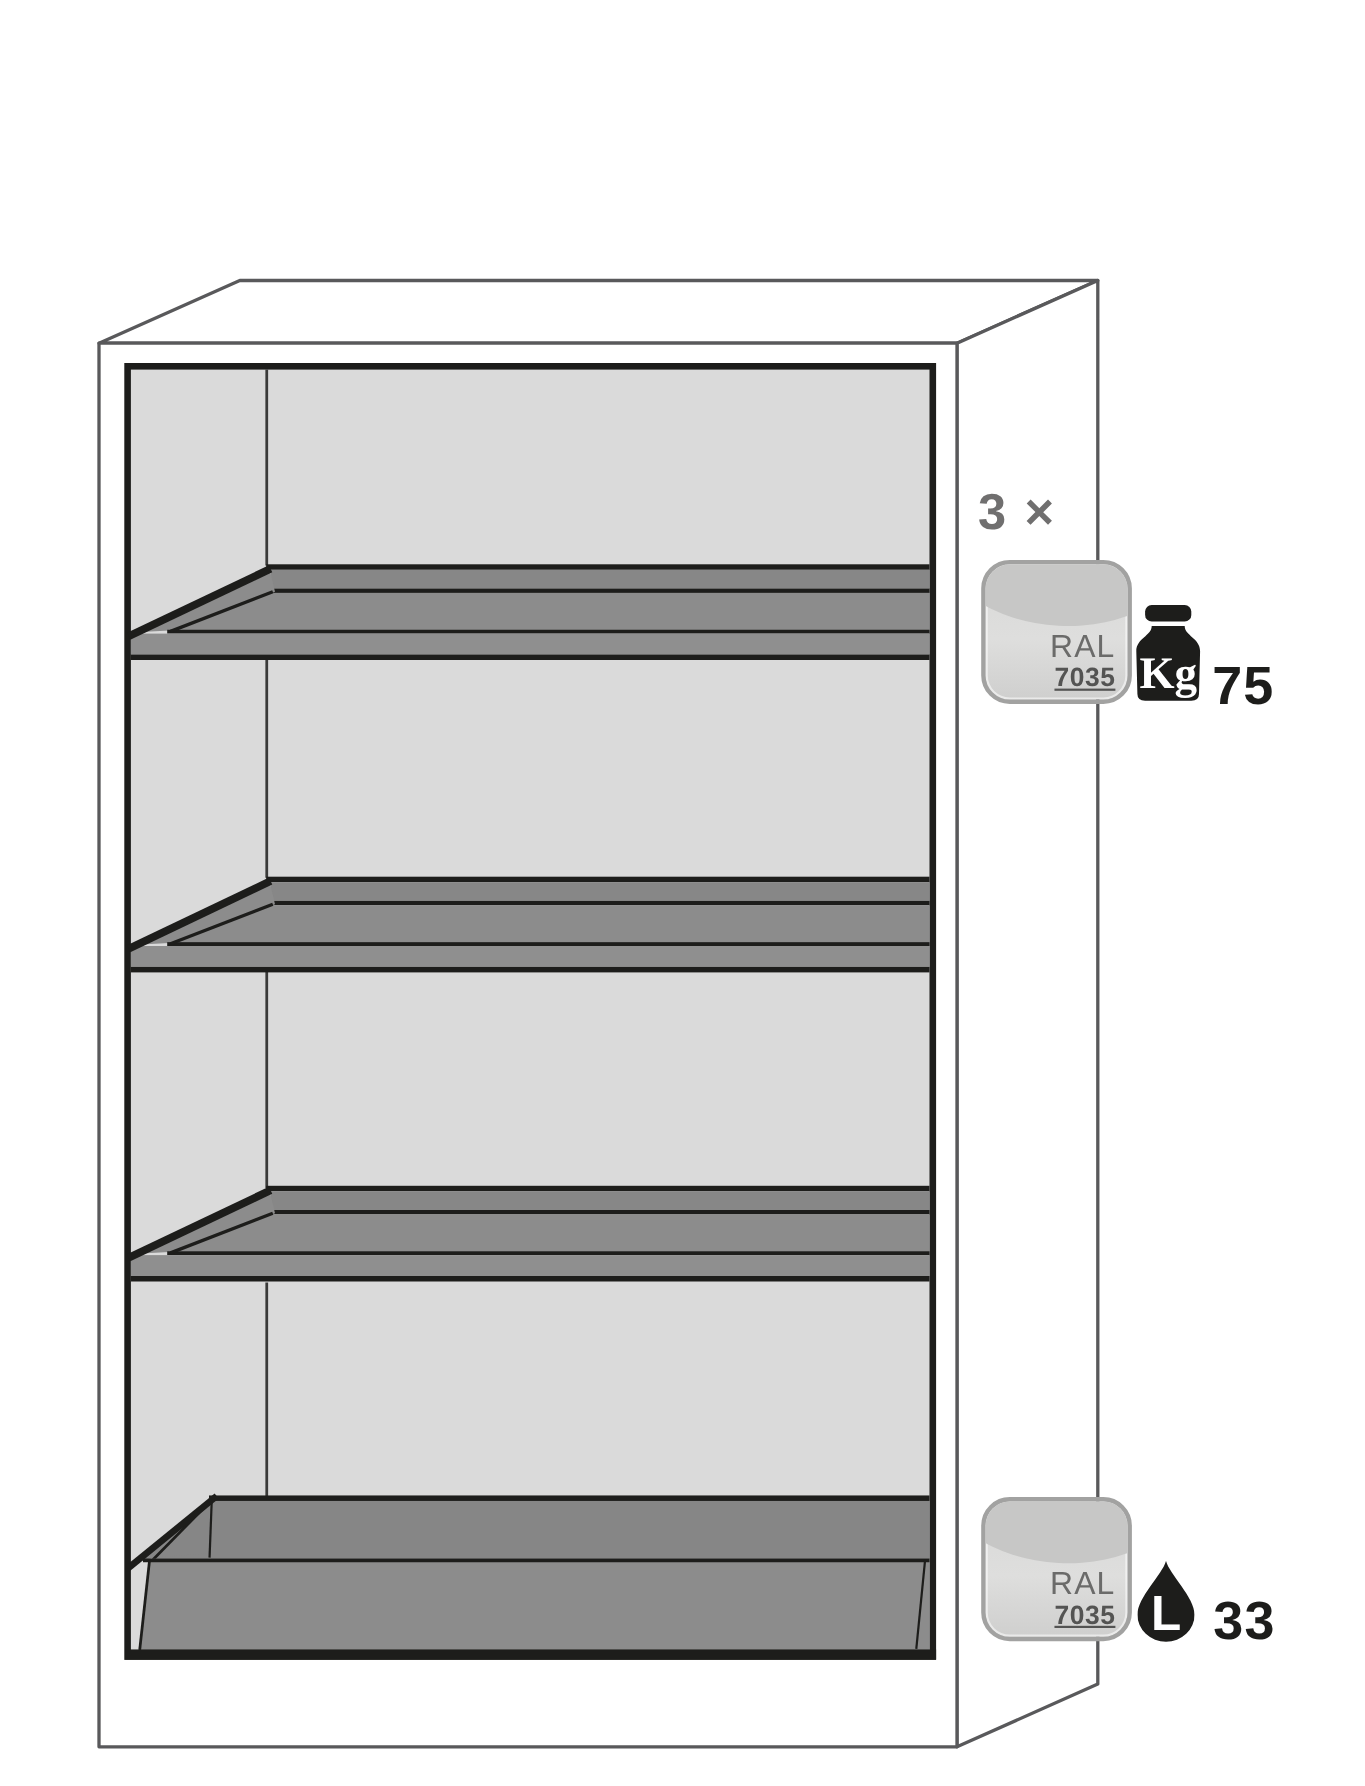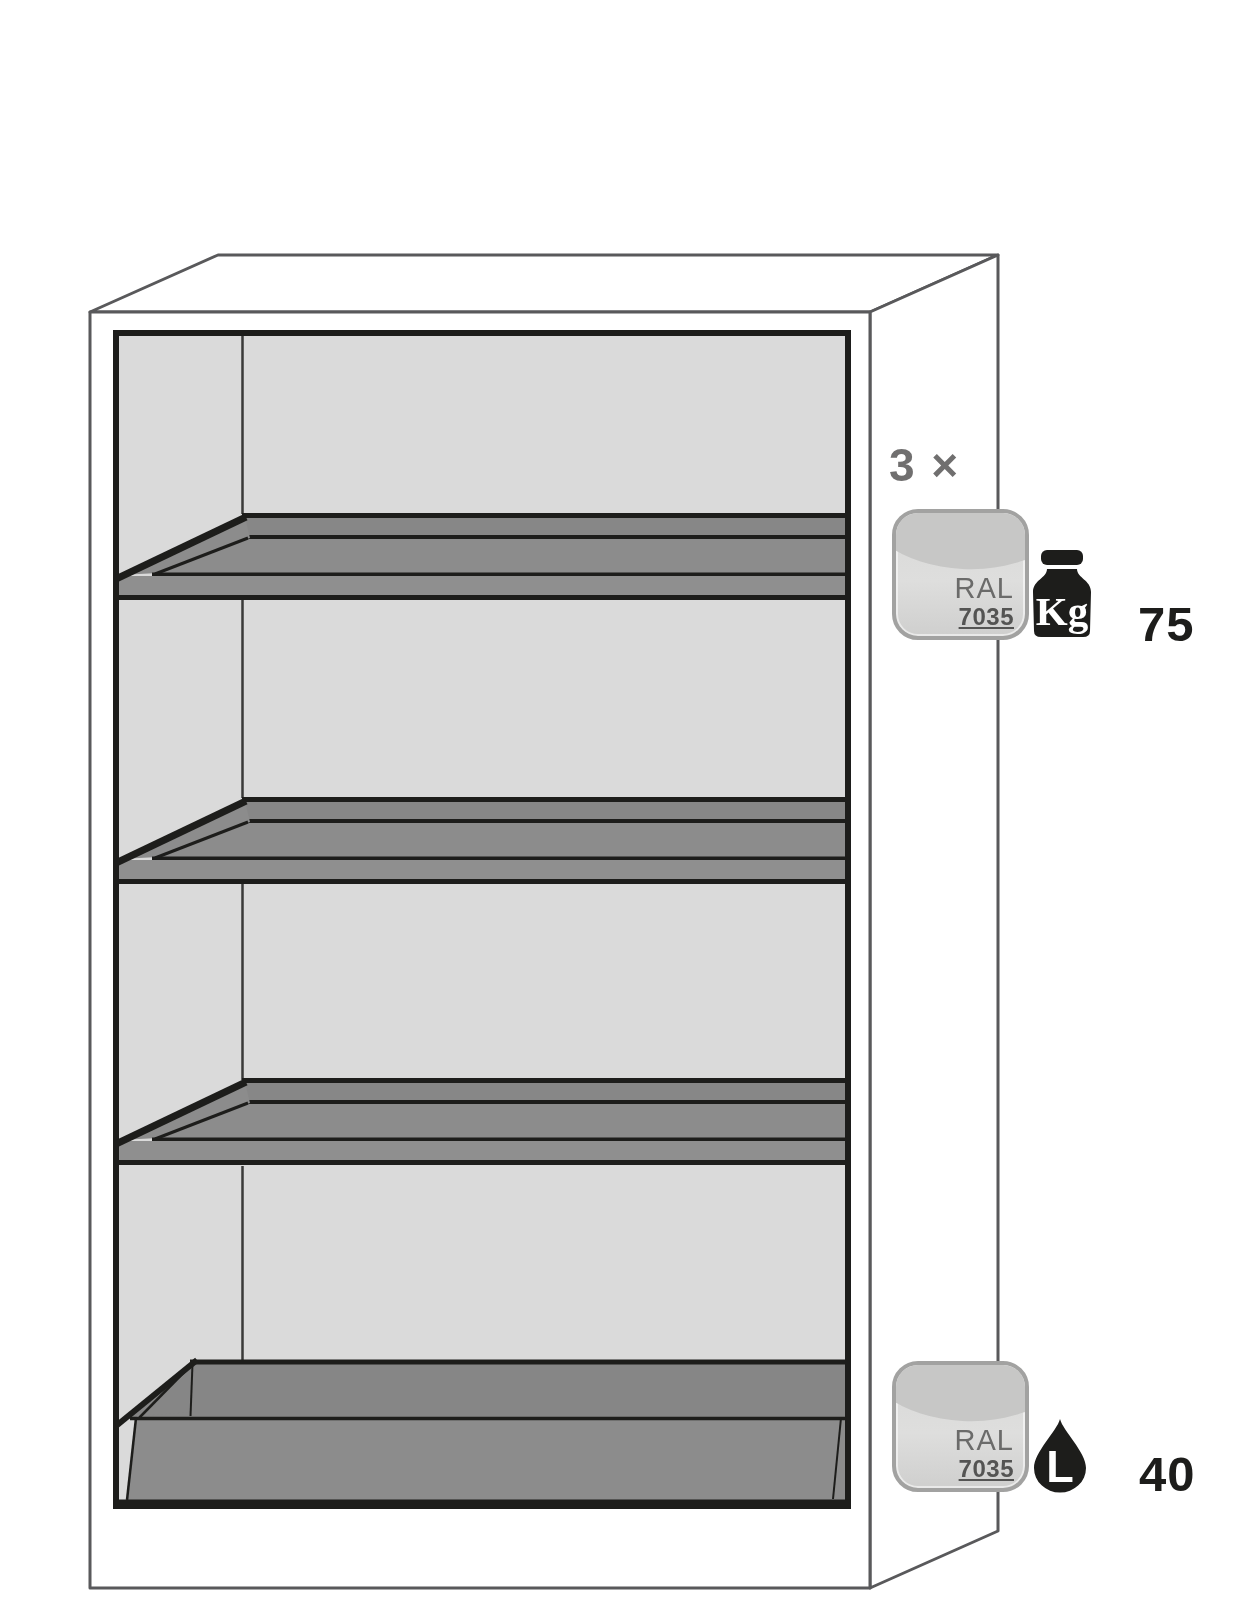--- a/index.html
+++ b/index.html
@@ -41,21 +41,21 @@
   }
   .badge .ral{font-size:29px;color:#6b6b6a;letter-spacing:1px;}
   .badge .code{font-size:24px;font-weight:bold;color:#545453;margin-top:2px;letter-spacing:0.5px;text-decoration:underline;}
 
   .icon-svg{position:absolute;}
   .weight-icon{left:1029px;top:546px;width:66px;height:96px;}
   .drop-icon{left:1034px;top:1419px;width:52px;height:74px;}
 
   .value{
     position:absolute;font-weight:bold;font-size:49px;
-    color:#1d1d1b;line-height:1;letter-spacing:1px;margin-left:36px;
+    color:#1d1d1b;line-height:1;letter-spacing:1px;
   }
   .value.weight{left:1102px;top:600px;}
   .value.volume{left:1103px;top:1450px;}
 </style>
 </head>
 <body>
 
 <div class="stage">
 
   <svg class="cabinet-svg" width="1241" height="1624" viewBox="0 0 1241 1624">
@@ -127,15 +127,15 @@
     <div class="lines">
       <div class="ral">RAL</div>
       <div class="code">7035</div>
     </div>
   </div>
 
   <svg class="icon-svg drop-icon" viewBox="0 0 52 74">
     <path d="M26,0 C29,12 52,33 52,49 A26,24.5 0 0 1 0,49 C0,33 23,12 26,0 Z" fill="#1d1d1b"></path>
     <text x="26" y="63" text-anchor="middle" font-family="Liberation Sans, sans-serif" font-weight="bold" font-size="45" fill="#ffffff">L</text>
   </svg>
-  <div class="value volume">40</div>
+  <div class="value volume">33</div>
 
 </div>
 
 </body></html>

